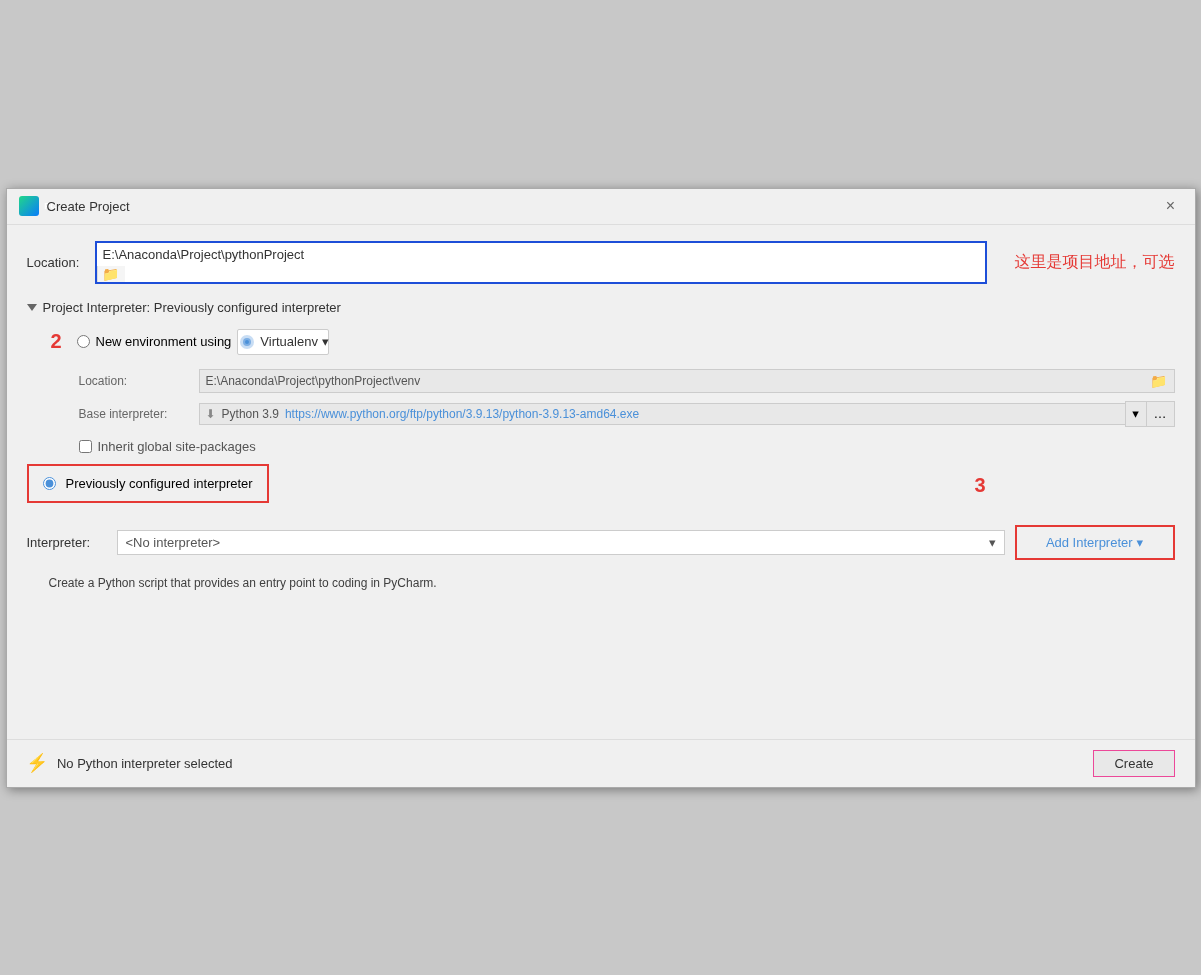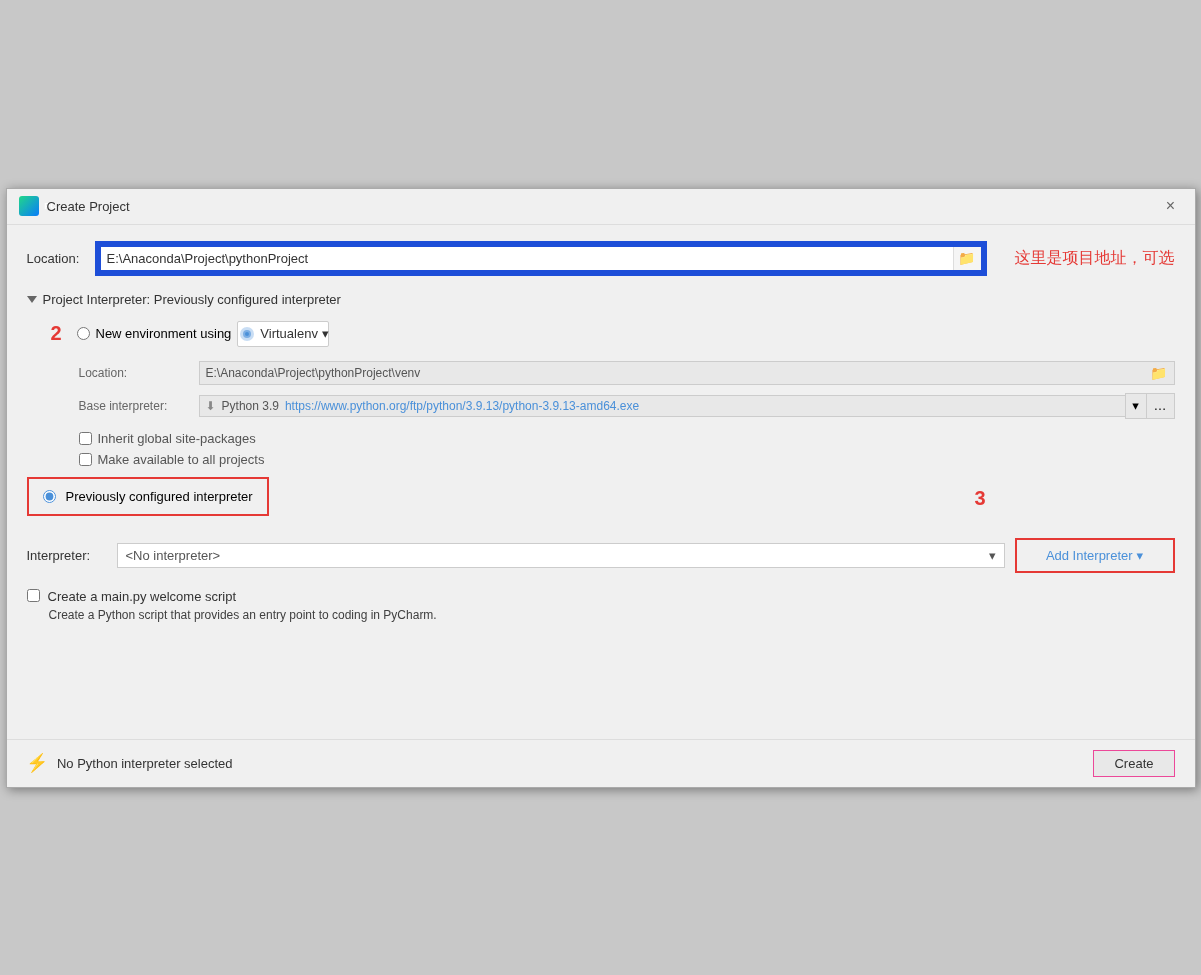--- a/index.html
+++ b/index.html
@@ -110,21 +110,22 @@
       border: none;
       border-left: 1px solid #ddd;
       cursor: pointer;
       display: flex;
       align-items: center;
       justify-content: center;
       color: #555;
     }
 
     .red-box-location {
-      border: 6px solid #1d4ed8;
+      border: 2px solid #1d4ed8;
+      flex-direction: column;
     }
 
     .section-header {
       display: flex;
       align-items: center;
       gap: 6px;
       margin-bottom: 14px;
       color: #333;
       font-size: 13px;
     }
@@ -464,24 +465,20 @@
         </div>
         <div class="more-btn">
           <span>…</span>
         </div>
       </div>
 
       <div class="checkbox-row" style="margin-left:28px;align-items:center;">
         <input type="checkbox" class="checkbox-input" style="">
         <span>Inherit global site-packages</span>
       </div>
-      <div class="checkbox-row" style="margin-left:28px;">
-        <input type="checkbox" class="checkbox-input" style="">
-        <span>Make available to all projects</span>
-      </div>
 
     </div>
 
     <div style="display:flex; align-items:flex-start; justify-content:space-between; margin-top: 6px;">
       <div style="display:flex; align-items:flex-end; gap:6px;">
         <div class="prev-configured-section">
           <input type="radio" class="radio-input" name="interp-type" checked="" style="">
           <span>Previously configured interpreter</span>
         </div>
       </div>
@@ -494,24 +491,20 @@
       <div class="interp-dropdown">
         <span>&lt;No interpreter&gt;</span>
         <span>▾</span>
       </div>
       <button class="add-interp-btn">
         <span>Add Interpreter</span>
         <span>▾</span>
       </button>
     </div>
 
-    <div class="create-main-row">
-      <input type="checkbox" class="checkbox-input" style="">
-      <span class="create-main-label">Create a main.py welcome script</span>
-    </div>
     <div class="create-main-desc">Create a Python script that provides an entry point to coding in PyCharm.</div>
 
   </div>
 
   <div class="dialog-footer">
     <div class="footer-warning">
       <span class="warning-icon">⚡</span>
       <span>No Python interpreter selected</span>
     </div>
     <div class="footer-buttons">

